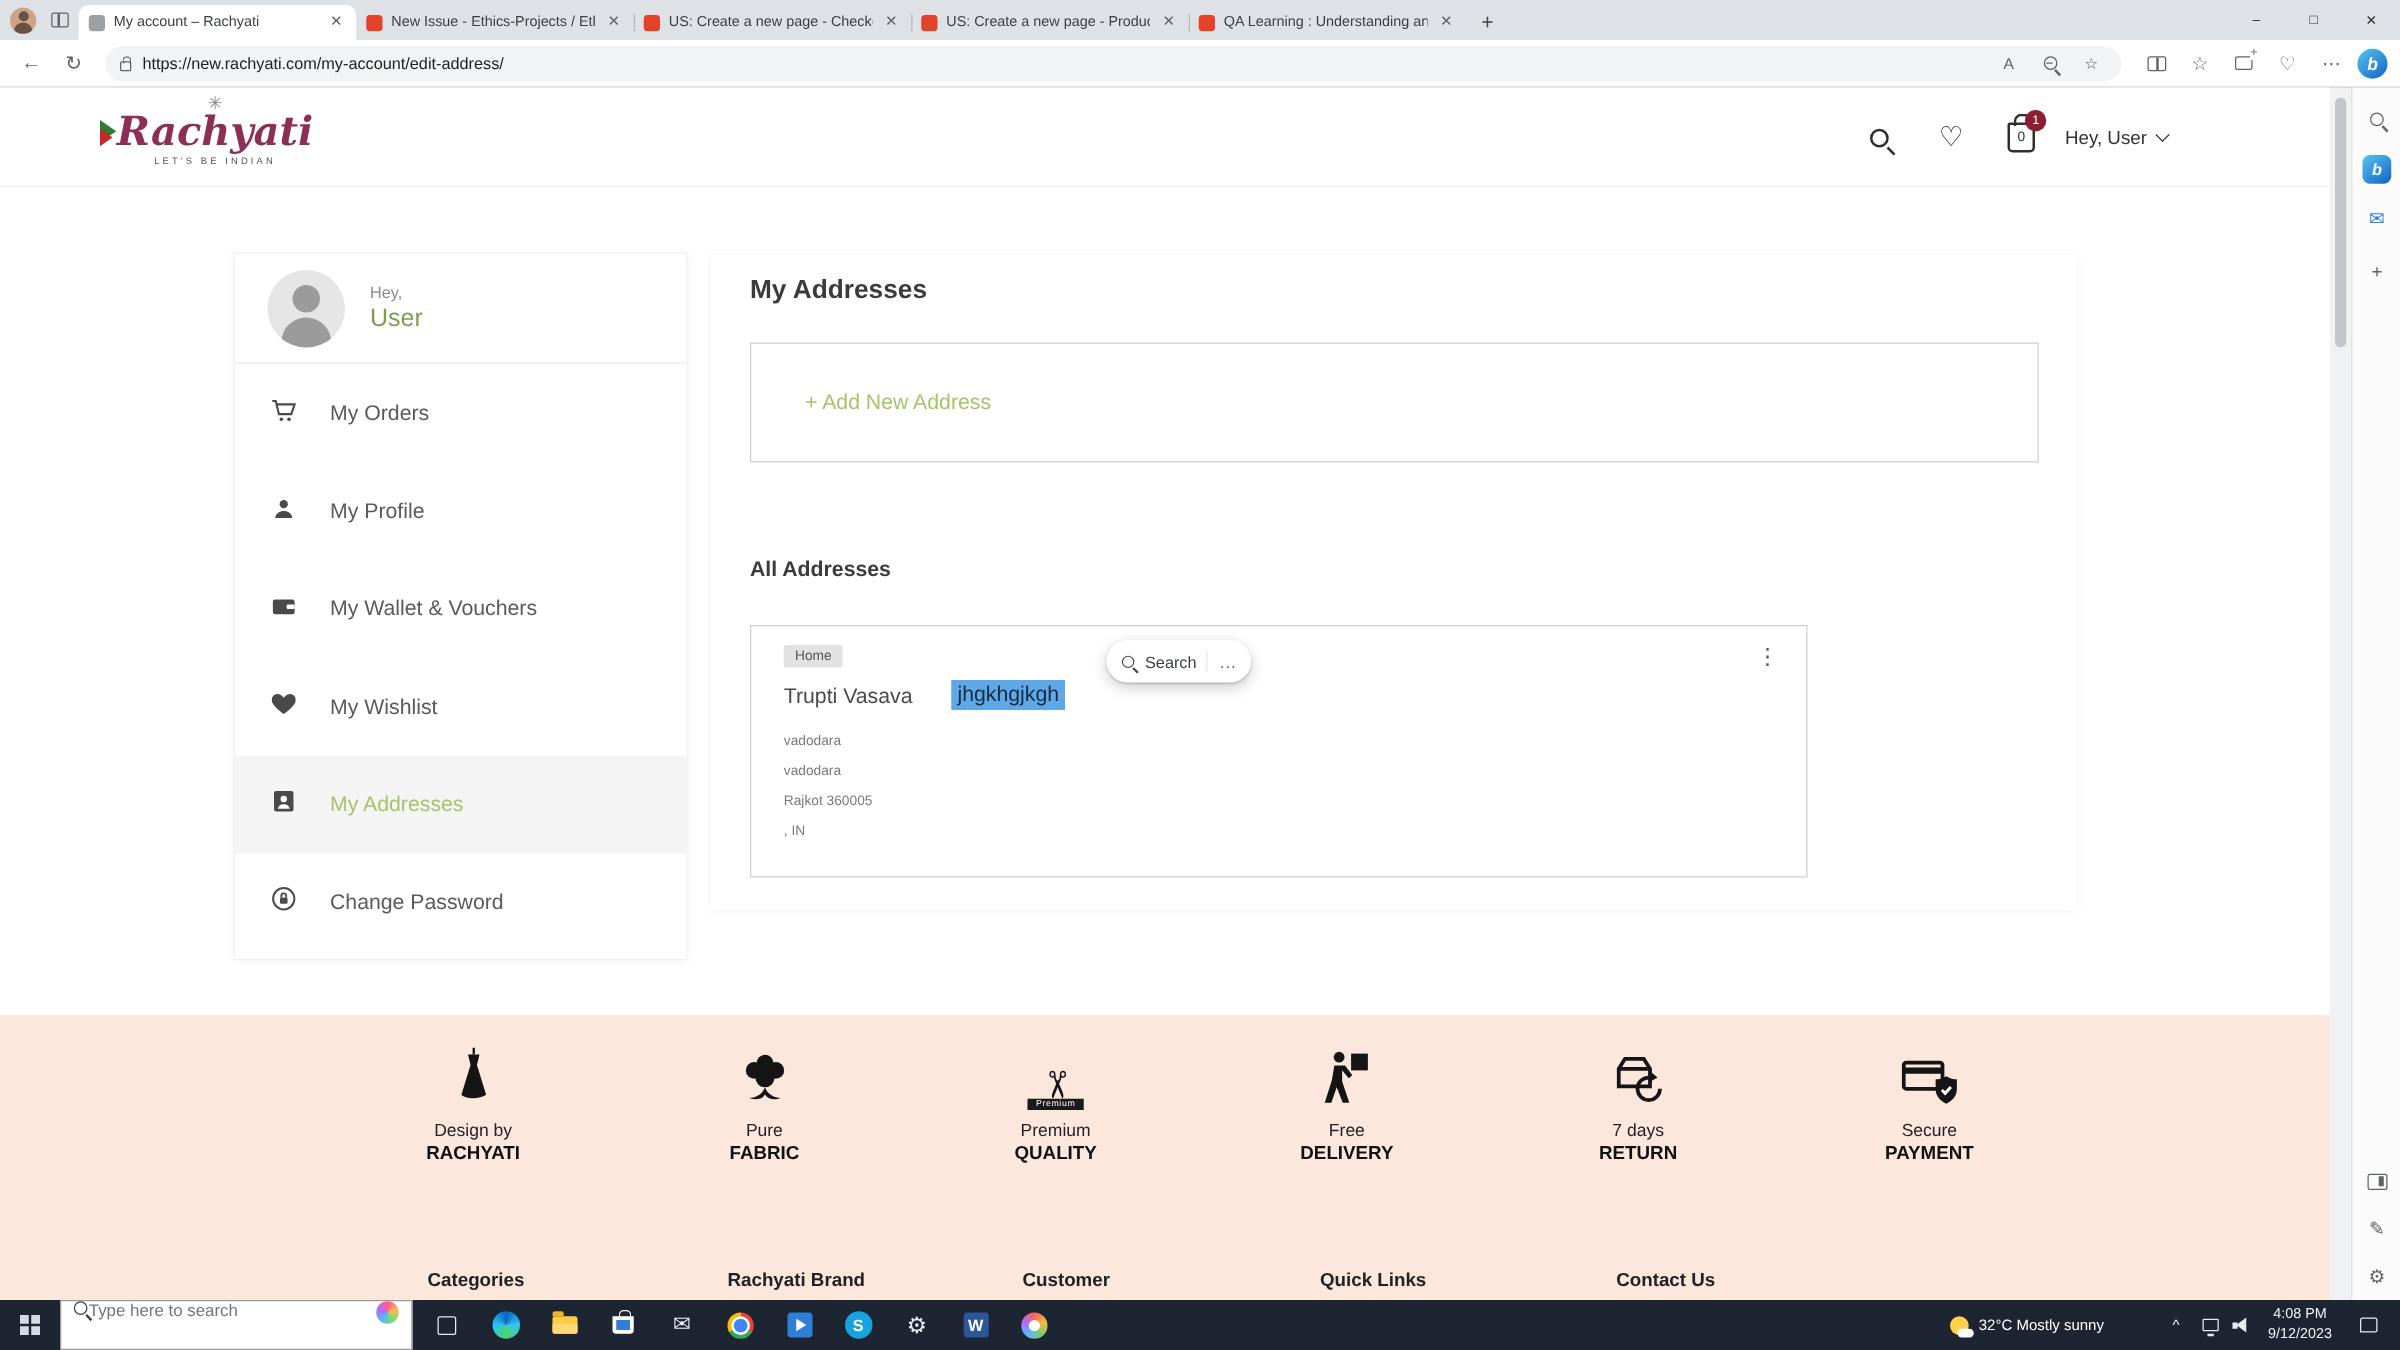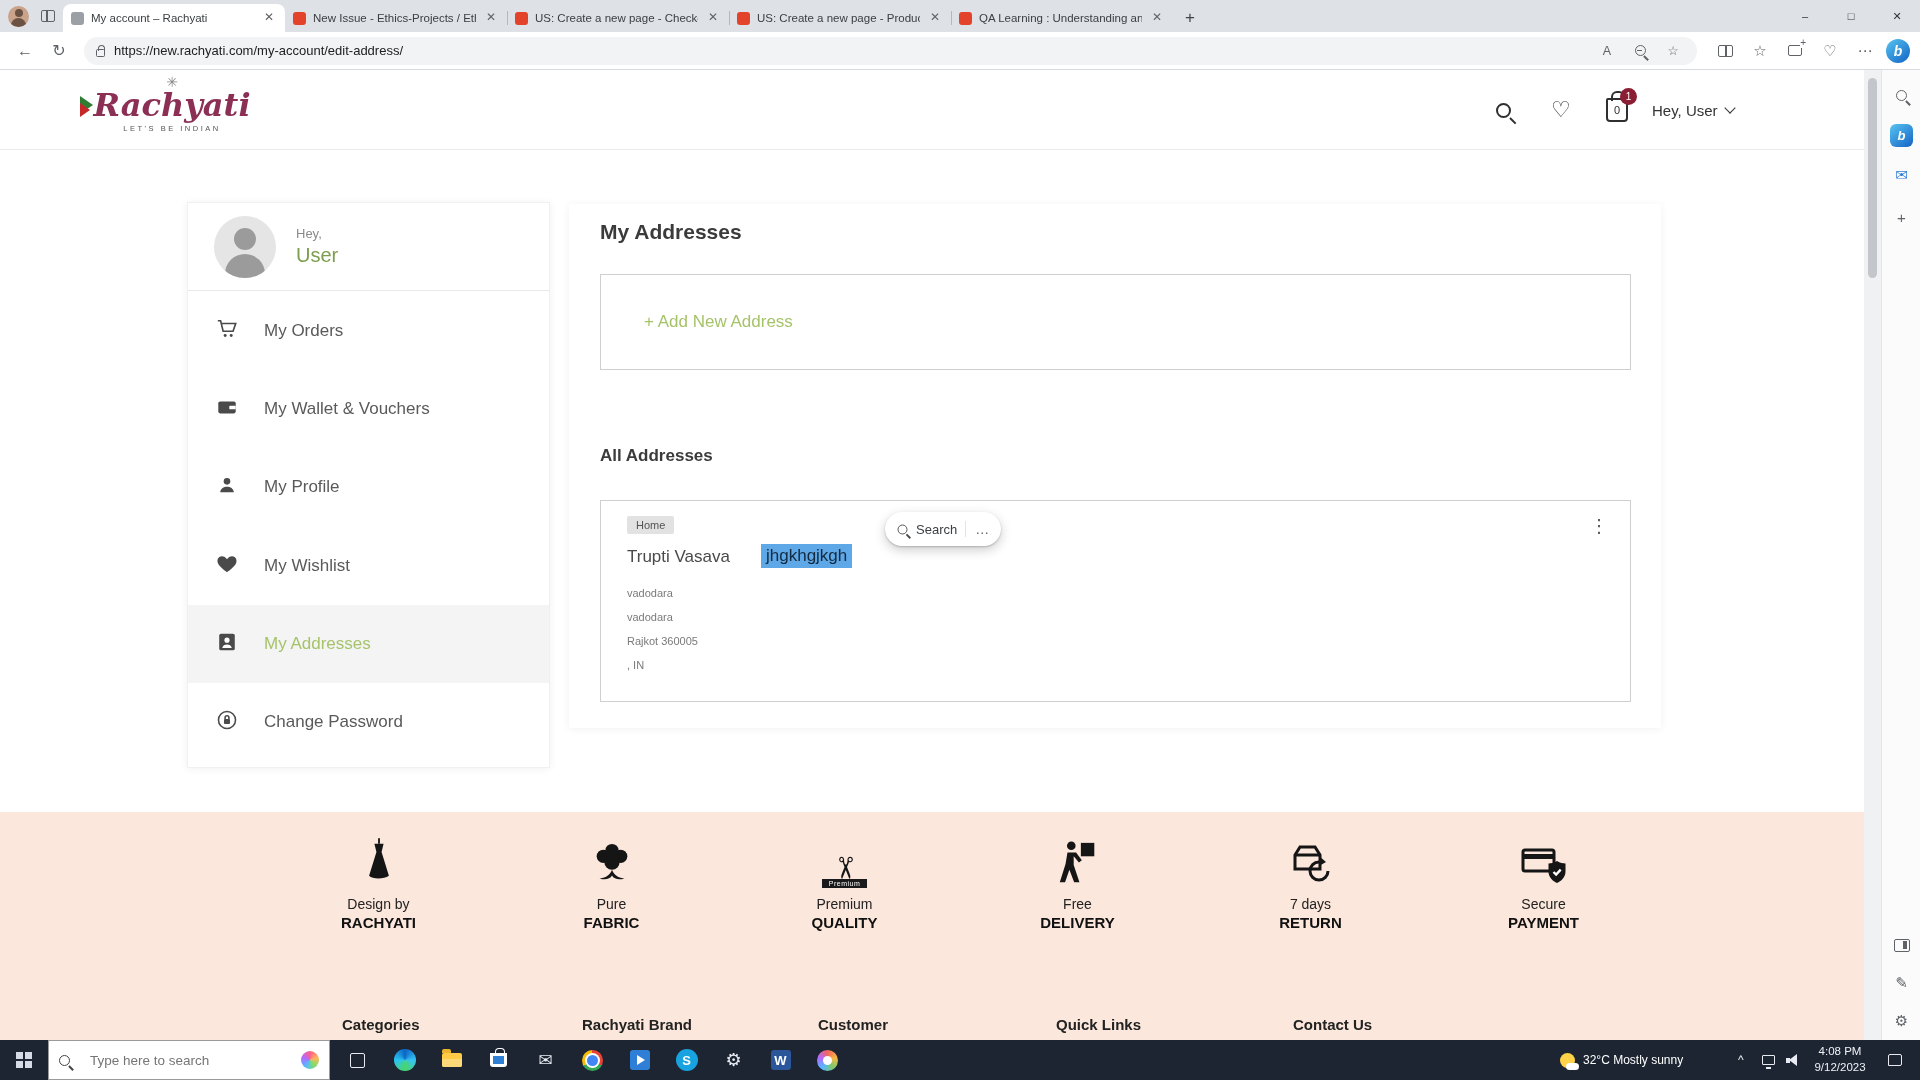--- a/index.html
+++ b/index.html
@@ -91,21 +91,21 @@
   .acct-item .lbl{font-size:17px;color:#5a5a5a}
   .acct-item.active{background:#f4f4f4}
   .acct-item.active .lbl{color:#a6c36a}
 
   
   .panel{position:absolute;left:569px;top:134px;width:1092px;height:524px;background:#fff;box-shadow:0 1px 8px rgba(0,0,0,.06)}
   .page-title{position:absolute;left:31px;top:16px;font-size:21px;font-weight:bold;color:#3b3b3b}
   .add-box{position:absolute;left:31px;top:70px;width:1031px;height:96px;border:1px solid #cfcfcf;display:flex;align-items:center}
   .add-label{margin-left:43px;font-size:17px;color:#a6c36a;cursor:pointer}
   .list-title{position:absolute;left:31px;top:242px;font-size:17px;font-weight:bold;color:#3b3b3b}
-  .addr-card{position:absolute;left:31px;top:296px;width:1031px;height:202px;border:1px solid #cfcfcf}
+  .addr-card{position:absolute;left:31px;top:296px;width:846px;height:202px;border:1px solid #cfcfcf}
   .addr-tag{position:absolute;left:26px;top:15px;background:#e2e2e2;color:#555;font-size:11px;padding:3px 9px;border-radius:2px}
   .addr-name{position:absolute;left:26px;top:46px;font-size:17px;color:#4a4a4a}
   .addr-sel{position:absolute;left:160px;top:43px;font-size:17px;background:#5fa8e8;color:#122b40;padding:2px 5px}
   .addr-lines{position:absolute;left:26px;top:80px;font-size:11px;color:#7a7a7a;line-height:24px}
   .addr-menu{position:absolute;right:22px;top:14px;font-size:18px;color:#555;cursor:pointer}
   .sel-pop{position:absolute;left:885px;top:442px;height:34px;background:#fff;border-radius:17px;box-shadow:0 1px 2px rgba(0,0,0,.2),0 4px 12px rgba(0,0,0,.2);display:flex;align-items:center;padding:0 12px;gap:8px;z-index:5}
   .sel-pop .s-mag{color:#444;transform:scale(.9)}
   .sel-pop .s-lbl{font-size:13px;color:#3c4043}
   .sel-pop .s-more{font-size:14px;color:#5f6368;padding-left:9px;border-left:1px solid #e4e4e4;cursor:pointer}
 
@@ -118,21 +118,21 @@
   .feat-l2{font-size:15px;font-weight:bold;color:#111;margin-top:2px}
   .f-banner{display:block;background:#1a1a1a;color:#fff;font-size:7px;padding:1px 7px;margin-top:-4px;letter-spacing:.5px}
   .sciss{font-size:30px;line-height:1;transform:rotate(90deg)}
   .fcol{position:absolute;top:204px;font-size:15px;font-weight:bold;color:#222;cursor:pointer}
 
   
   .taskbar{position:absolute;left:0;top:1040px;width:1920px;height:40px;background:#1d2532}
   .tb-start{position:absolute;left:0;top:0;width:48px;height:40px;display:flex;align-items:center;justify-content:center;cursor:pointer}
   .winlogo{display:grid;grid-template-columns:7px 7px;gap:1.5px}
   .winlogo span{width:7px;height:7px;background:#d6dce6}
-  .tb-search{position:absolute;left:48px;top:0;width:282px;height:40px;background:#fff;border:1px solid #9a9a9a;display:flex;align-items:center;padding:0 10px;gap:20px}
+  .tb-search{position:absolute;left:48px;top:0;width:282px;height:40px;background:#fff;border:1px solid #9a9a9a;display:flex;align-items:flex-start;padding:0 10px;gap:1px}
   .tb-search .mag{color:#444;flex:0 0 auto}
   .tb-search input{border:none;outline:none;flex:1;font-size:13.5px;color:#444;background:transparent;font-family:inherit}
   .hl-ico{width:18px;height:18px;border-radius:50%;background:conic-gradient(#ff5e8a,#ffb45e,#7ddf6a,#58b7ff,#b06bff,#ff5e8a);flex:0 0 auto}
   .tb-apps{position:absolute;left:334px;top:0;display:flex;height:40px}
   .tb-app{width:47px;height:40px;display:flex;align-items:center;justify-content:center;cursor:pointer}
   .ic-tv{width:15px;height:15px;border:1.8px solid #e8ecf2;border-radius:2px}
   .ic-edge{width:22px;height:22px;border-radius:50%;background:conic-gradient(from 180deg,#49d668,#2bc3f3,#0b63c4,#36c3f2,#49d668)}
   .ic-folder{width:20px;height:14px;background:#ffca45;border-radius:2px;position:relative}
   .ic-folder::before{content:'';position:absolute;top:-4px;left:0;width:9px;height:4px;background:#eab42e;border-radius:2px 2px 0 0}
   .ic-folder::after{content:'';position:absolute;left:0;right:0;bottom:0;height:8px;background:#ffd978;border-radius:0 0 2px 2px}
@@ -266,32 +266,32 @@
         <div class="acct-menu">
           <div class="acct-item">
             <span><svg width="22" height="22" viewBox="0 0 24 24" fill="none" stroke="#4a4a4a" stroke-width="1.8">
                   <path d="M2 3h3l2.8 11.5h10.8L21.5 6H6"></path>
                   <circle cx="10" cy="19" r="1.6" fill="#4a4a4a" stroke="none"></circle>
                   <circle cx="16.6" cy="19" r="1.6" fill="#4a4a4a" stroke="none"></circle>
                 </svg></span>
             <span class="lbl">My Orders</span>
           </div>
           <div class="acct-item">
+            <span><svg width="22" height="22" viewBox="0 0 24 24" fill="#4a4a4a">
+                  <circle cx="12" cy="8" r="3.6"></circle>
+                  <path d="M4.5 20c.6-4 3.8-6 7.5-6s6.9 2 7.5 6z"></path>
+                </svg></span>
+            <span class="lbl">My Profile</span>
+          </div>
+          <div class="acct-item">
             <span><svg width="22" height="22" viewBox="0 0 24 24">
                   <rect x="2.5" y="6" width="19" height="13" rx="2" fill="#4a4a4a"></rect>
                   <rect x="14.5" y="10.5" width="7" height="4" rx="1" fill="#fff"></rect>
                 </svg></span>
             <span class="lbl">My Wallet &amp; Vouchers</span>
-          </div>
-          <div class="acct-item">
-            <span><svg width="22" height="22" viewBox="0 0 24 24" fill="#4a4a4a">
-                  <circle cx="12" cy="8" r="3.6"></circle>
-                  <path d="M4.5 20c.6-4 3.8-6 7.5-6s6.9 2 7.5 6z"></path>
-                </svg></span>
-            <span class="lbl">My Profile</span>
           </div>
           <div class="acct-item">
             <span><svg width="22" height="22" viewBox="0 0 24 24" fill="#4a4a4a">
                   <path d="M12 21s-8-5.3-10-10C.7 7 2.8 3.5 6.5 3.5c2.3 0 4 1.3 5.5 3.2 1.5-1.9 3.2-3.2 5.5-3.2 3.7 0 5.8 3.5 4.5 7.5-2 4.7-10 10-10 10z"></path>
                 </svg></span>
             <span class="lbl">My Wishlist</span>
           </div>
           <div class="acct-item active">
             <span><svg width="22" height="22" viewBox="0 0 24 24">
                   <rect x="3.5" y="3" width="17" height="18" rx="2" fill="#4a4a4a"></rect>

